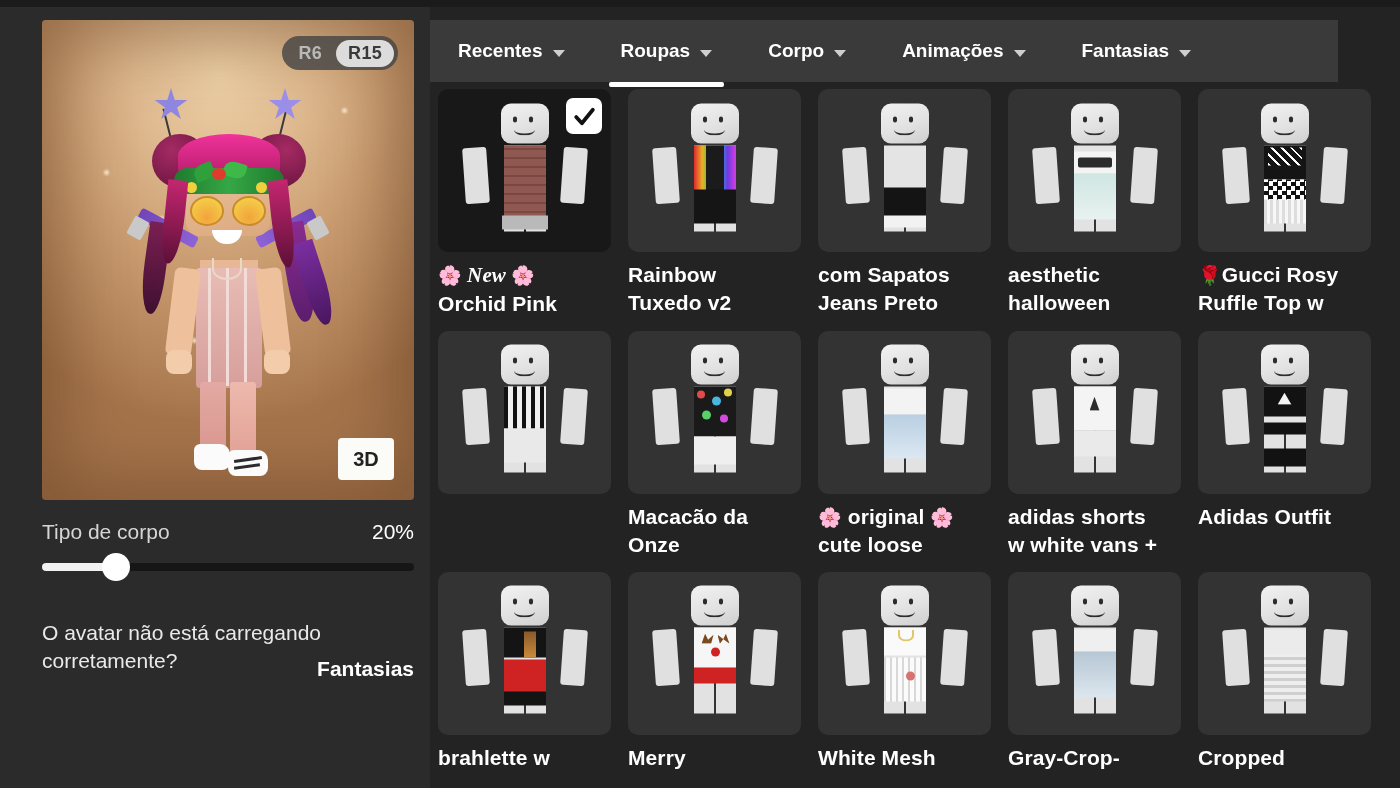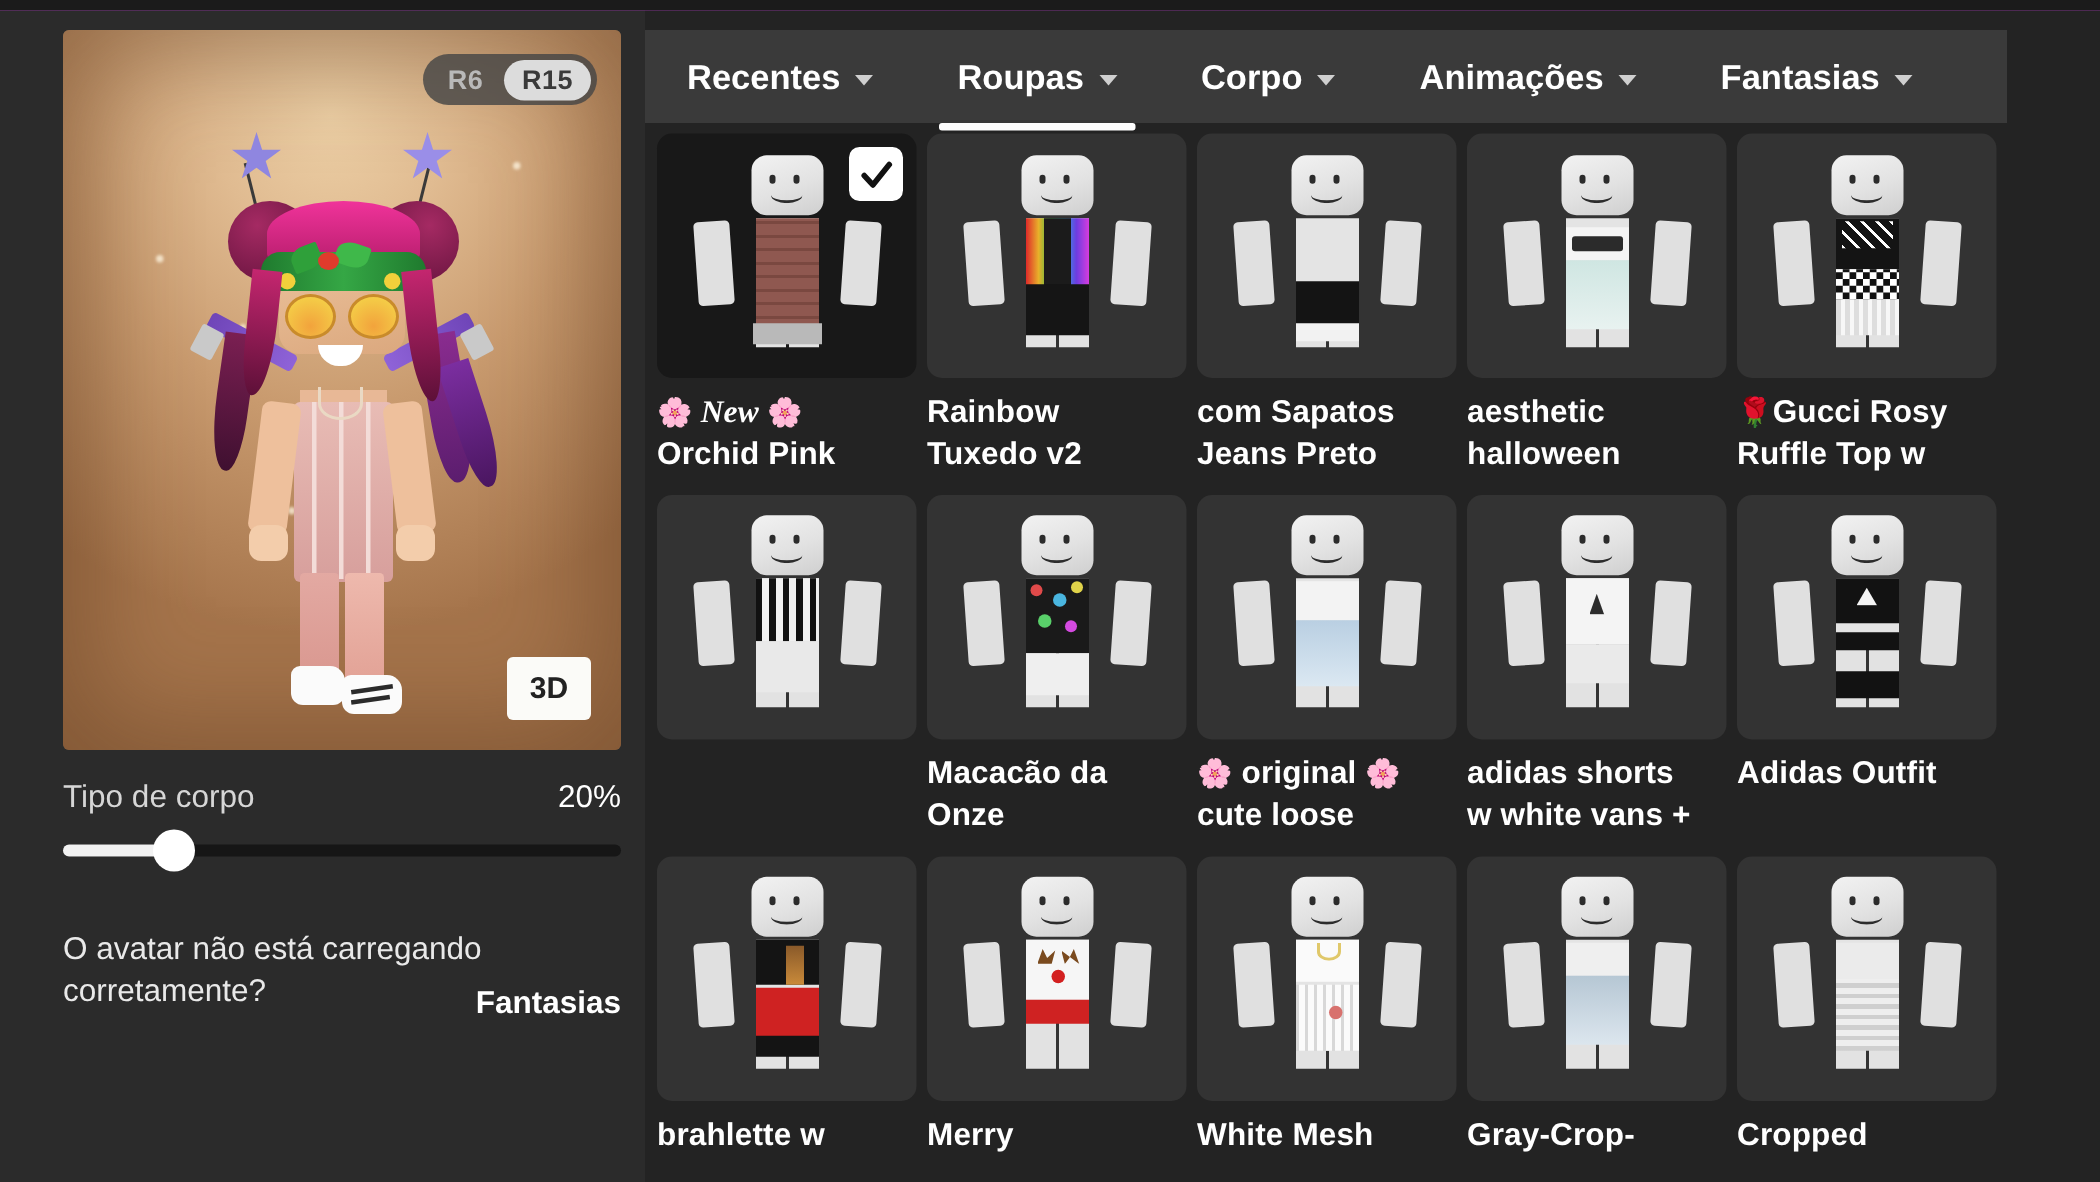--- a/index.html
+++ b/index.html
@@ -3,21 +3,21 @@
 <meta charset="utf-8">
 <title>Roblox Avatar Editor</title>
 <style>
   * { margin:0; padding:0; box-sizing:border-box; }
   html, body {
     width:1400px; height:788px;
     background:#232323;
     font-family:"Liberation Sans", sans-serif;
     overflow:hidden;
   }
-  #app { position:relative; width:1400px; height:788px; background:#d946ef; }
+  #app { position:relative; width:1400px; height:788px; background:#a16207; }
 
   
   .top-strip { position:absolute; left:0; top:0; width:1400px; height:7px; background:#1b1b1b; }
 
   
   .left-panel { position:absolute; left:0; top:7px; width:430px; height:781px; background:#2b2b2b; }
 
   .avatar-card {
     position:absolute; left:42px; top:13px; width:372px; height:480px;
     border-radius:4px; overflow:hidden;
@@ -76,31 +76,31 @@
   .right-panel { position:absolute; left:430px; top:7px; width:970px; height:781px; background:#232323; }
 
   .tabbar {
     position:absolute; left:0; top:13px; width:908px; height:62px;
     background:#3a3a3a; display:flex; align-items:stretch;
   }
   .tab {
     position:relative; display:flex; align-items:center; gap:10px;
     padding:0 28px; color:#fff;
   }
-  .tab-label { font-size:23px; font-weight:700; white-space:nowrap; }
+  .tab-label { font-size:19px; font-weight:700; white-space:nowrap; }
   .tab .chev { display:inline-block; width:0; height:0; border-left:6px solid transparent; border-right:6px solid transparent; border-top:7px solid #cfcfcf; margin-top:4px; }
   .tab.active::after {
     content:""; position:absolute; left:16px; right:16px; bottom:-5px; height:5px; background:#fff; border-radius:2px;
   }
 
   
   .grid { position:absolute; left:8px; top:82px; width:962px; }
   .grid-row { display:flex; }
   .cell { width:180px; margin-right:0; }
-  .cell + .cell { margin-left:0; }
+  .cell + .cell { margin-left:10px; }
   .thumb {
     width:173px; height:163px; border-radius:10px; background:#333333;
     position:relative; overflow:hidden;
   }
   .thumb.selected { background:#181818; }
   .check {
     position:absolute; right:9px; top:9px; width:36px; height:36px;
     background:#fff; border-radius:7px; display:flex; align-items:center; justify-content:center;
   }
   .check svg { width:25px; height:25px; }

